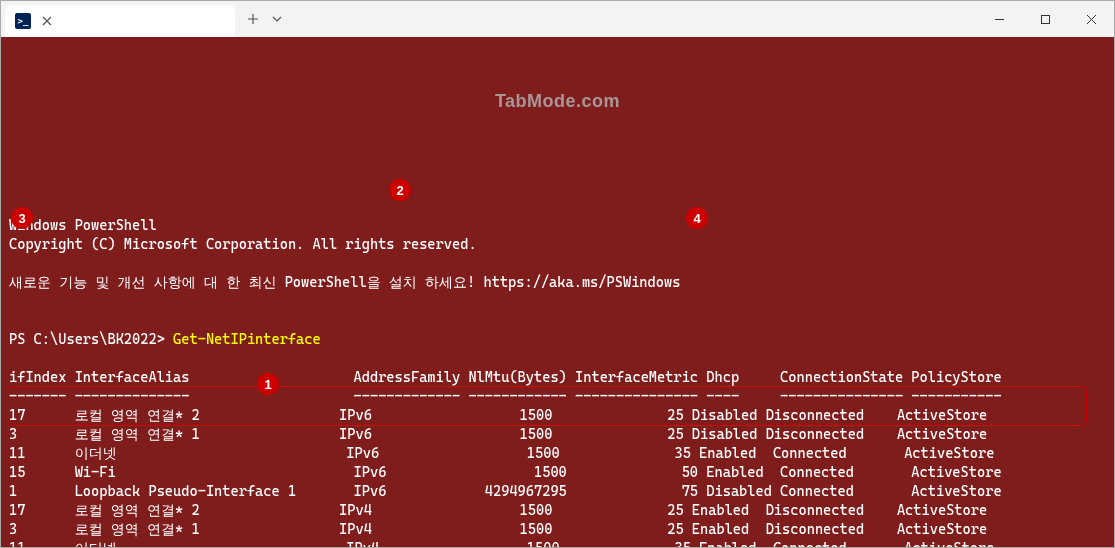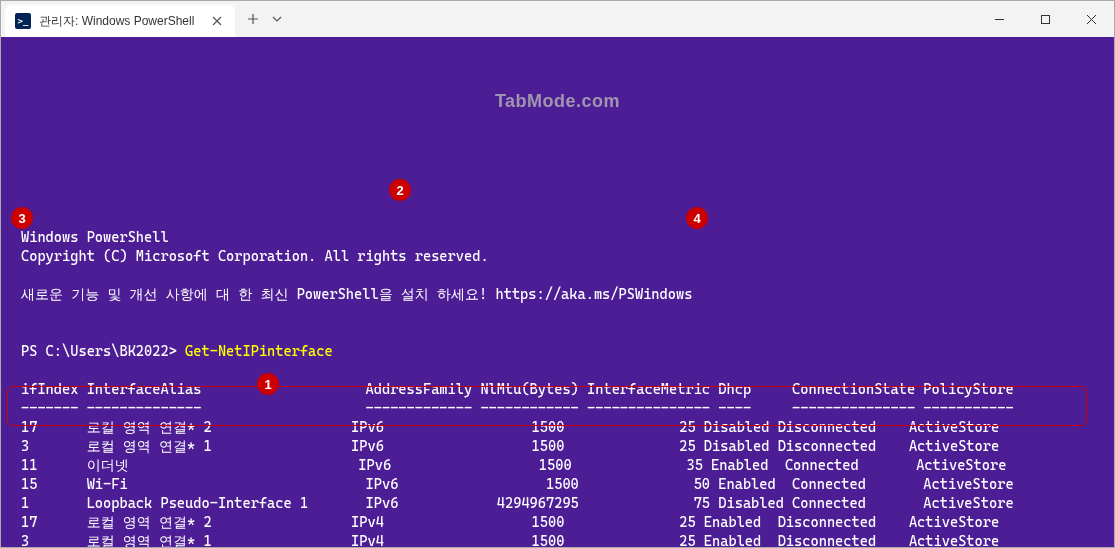--- a/index.html
+++ b/index.html
@@ -9,37 +9,36 @@
 .tab{display:flex;align-items:center;background:#fff;height:32px;margin-top:4px;margin-left:4px;padding:0 10px;border-radius:6px 6px 0 0;gap:8px;min-width:230px}
 .tab-icon{width:16px;height:16px;background:#012456;display:flex;align-items:center;justify-content:center;border-radius:2px}
 .tab-icon span{color:#fff;font-size:9px;font-weight:bold;font-family:monospace}
 .tab-title{font-size:12px;color:#333;flex:1}
 .tab-close{width:16px;height:16px;display:flex;align-items:center;justify-content:center;cursor:pointer}
 .tab-close svg{width:10px;height:10px}
 .newtab{width:28px;height:28px;display:flex;align-items:center;justify-content:center;margin-left:4px;cursor:pointer}
 .dropdown{width:20px;height:28px;display:flex;align-items:center;justify-content:center;cursor:pointer}
 .winctrl{position:absolute;right:0;top:0;display:flex;height:36px}
 .winbtn{width:46px;height:36px;display:flex;align-items:center;justify-content:center;cursor:pointer}
-.terminal{flex:1;background:#4c1d95;color:#fff;font-family:"Cascadia Mono","Consolas",monospace;font-size:14px;line-height:19px;padding:20px;overflow:hidden;position:relative;white-space:pre}
+.terminal{flex:1;background:#7f1d1d;color:#fff;font-family:"Cascadia Mono","Consolas",monospace;font-size:14px;line-height:19px;padding:8px;overflow:hidden;position:relative;white-space:pre}
 .prompt-path{color:#fff}
 .cmd{color:#ffff00}
 .watermark{position:absolute;top:55px;left:50%;transform:translateX(-50%);color:rgba(180,180,180,0.8);font-family:sans-serif;font-weight:bold;font-size:18px;pointer-events:none;letter-spacing:0.5px}
 .badge{position:absolute;width:22px;height:22px;background:#c00;border-radius:50%;display:flex;align-items:center;justify-content:center;color:#fff;font-weight:bold;font-size:13px;font-family:sans-serif;z-index:10}
 .hlbox{position:absolute;border:1.5px solid #c00;border-radius:6px;pointer-events:none;z-index:5}
 </style>
 </head>
 <body>
 
 <div class="window">
   <div class="titlebar">
     <div class="tab">
       <div class="tab-icon">
           <span>&gt;_</span>
         </div>
-      <span class="tab-title">관리자: Windows PowerShell</span>
       <div class="tab-close">
         <svg viewBox="0 0 10 10">
             <path d="M1 1 L9 9 M9 1 L1 9" stroke="#555" stroke-width="1.2" fill="none"></path>
           </svg>
       </div>
     </div>
     <div class="newtab">
       <svg width="12" height="12" viewBox="0 0 12 12">
           <path d="M6 1 V11 M1 6 H11" stroke="#555" stroke-width="1.2" fill="none"></path>
         </svg>

